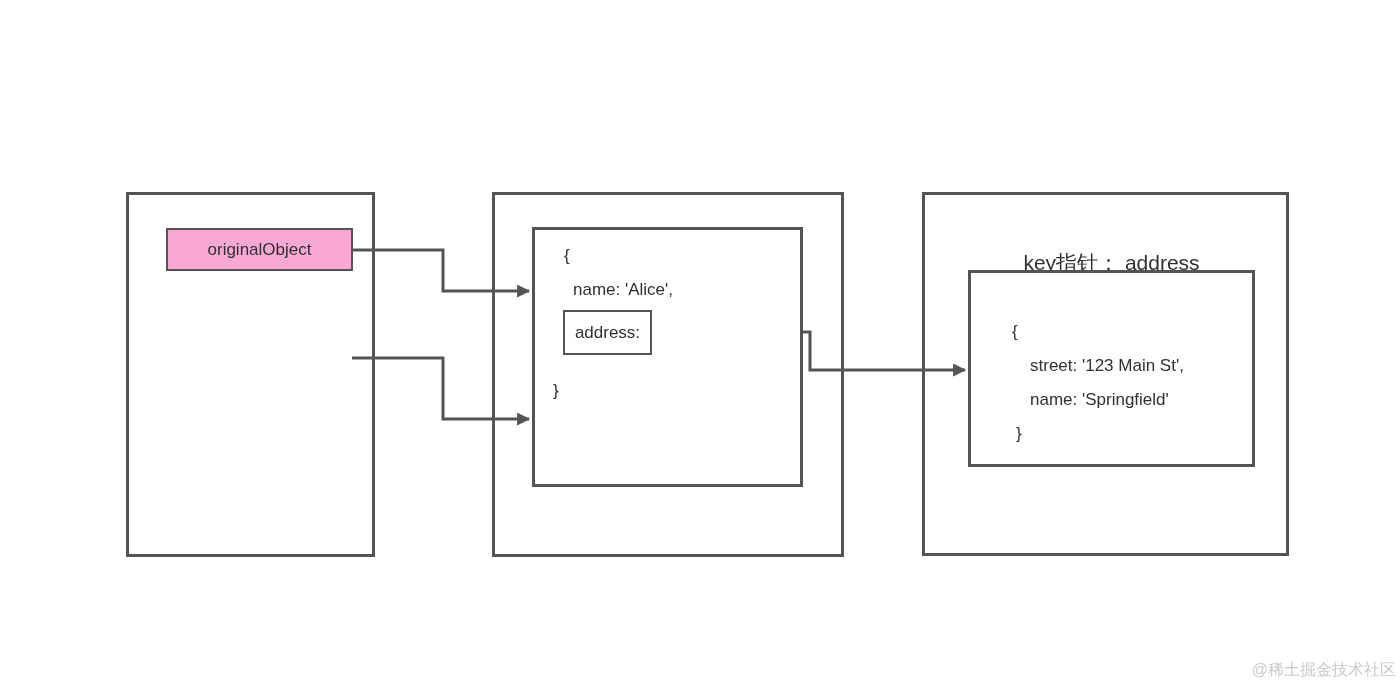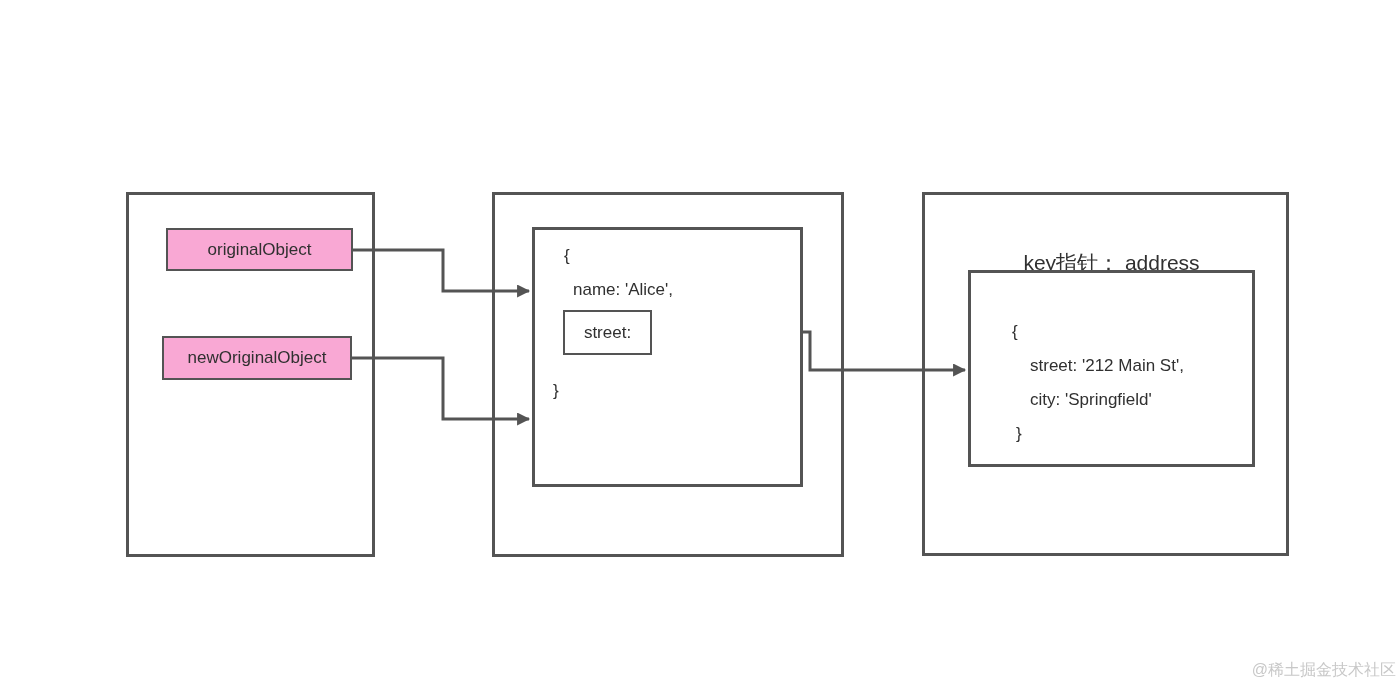--- a/index.html
+++ b/index.html
@@ -102,40 +102,37 @@
     <path class="connector" d="M 353 250 H 443 V 291 H 529" marker-end="url(#arrow)"></path>
     <path class="connector" d="M 352 358 H 443 V 419 H 529" marker-end="url(#arrow)"></path>
     <path class="connector" d="M 652 332 H 810 V 370 H 965" marker-end="url(#arrow)"></path>
   </svg>
 
   <div class="outer-box" style="left:126px; top:192px; width:249px; height:365px;">
   </div>
   <div class="var-box" style="left:166px; top:228px; width:187px; height:43px;">
     <span>originalObject</span>
   </div>
-  <div class="var-box" style="left:162px; top:336px; width:190px; height:44px;">
-    <span>newOriginalObject</span>
-  </div>
 
   <div class="outer-box" style="left:492px; top:192px; width:352px; height:365px;">
   </div>
   <div class="inner-box" style="left:532px; top:227px; width:271px; height:260px;">
   </div>
   <div class="code-line" style="left:564px; top:246px;">{</div>
   <div class="code-line" style="left:564px; top:280px;margin-left:9px;">name: 'Alice',</div>
   <div class="key-box" style="left:563px; top:310px; width:89px; height:45px;">
-    <span>street:</span>
+    <span>address:</span>
   </div>
   <div class="code-line" style="left:553px; top:381px;">}</div>
 
   <div class="outer-box" style="left:922px; top:192px; width:367px; height:364px;">
   </div>
   <div class="panel-title" style="left:968px; top:237px; width:287px;">key指针： address</div>
   <div class="inner-box" style="left:968px; top:270px; width:287px; height:197px;">
   </div>
   <div class="code-line" style="left:1012px; top:322px;">{</div>
-  <div class="code-line" style="left:1030px; top:356px;">street: '212 Main St',</div>
-  <div class="code-line" style="left:1030px; top:390px;">city: 'Springfield'</div>
+  <div class="code-line" style="left:1030px; top:356px;">street: '123 Main St',</div>
+  <div class="code-line" style="left:1030px; top:390px;">name: 'Springfield'</div>
   <div class="code-line" style="left:1016px; top:424px;">}</div>
 
   <div class="watermark">@稀土掘金技术社区</div>
 
 </div>
 
 </body></html>

